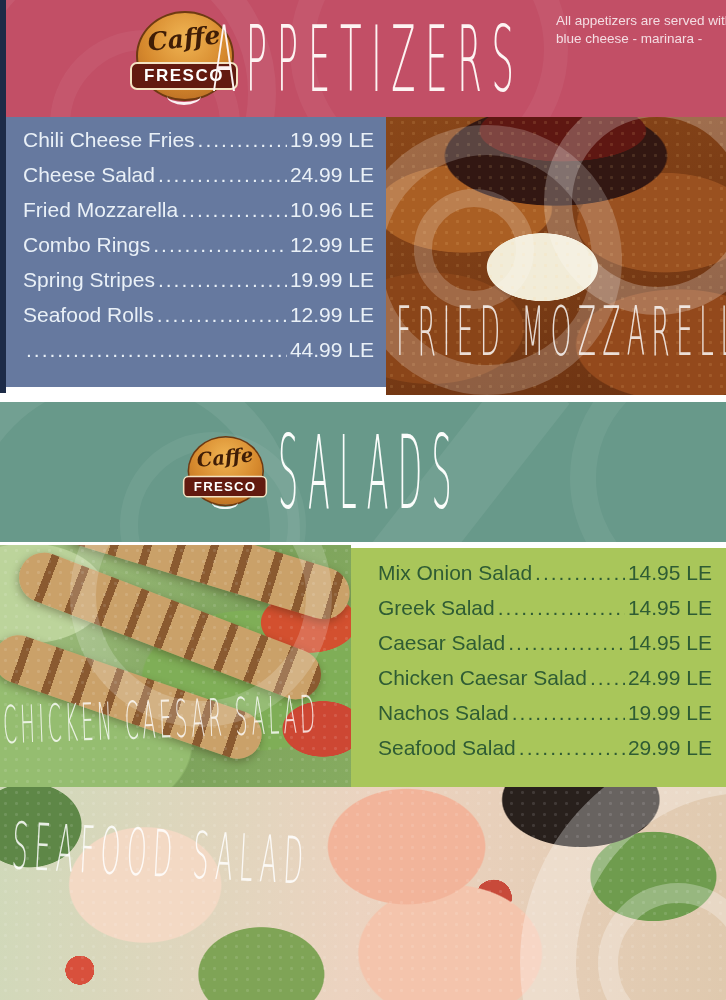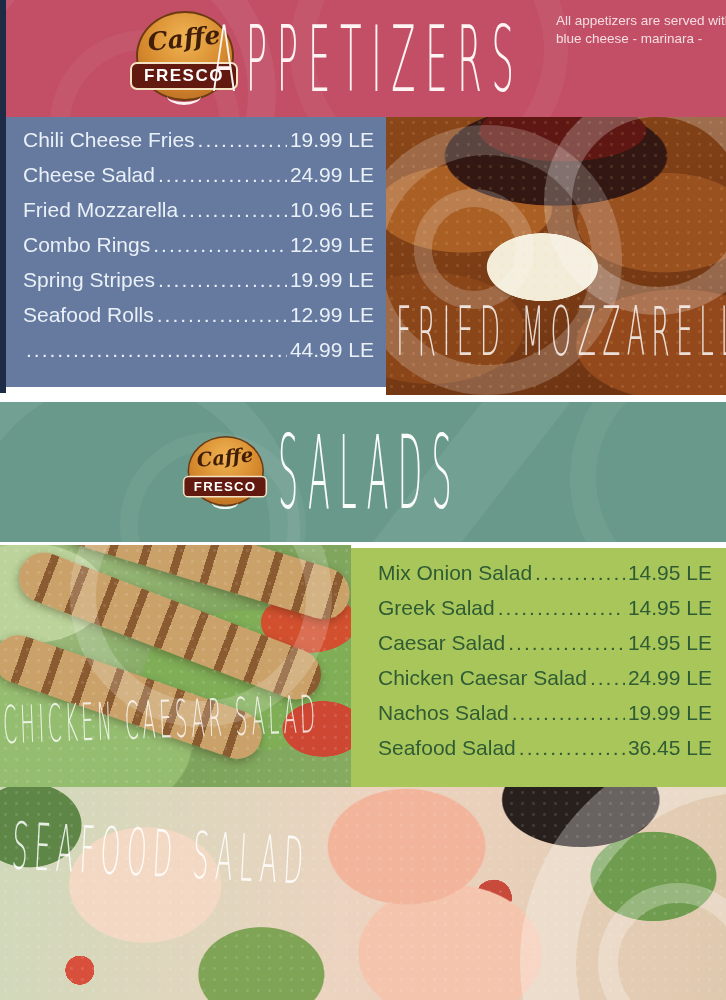--- a/index.html
+++ b/index.html
@@ -242,21 +242,21 @@
         <span class="price">24.99 LE</span>
       </div>
       <div class="row">
         <span>Nachos Salad</span>
         <span class="dots"></span>
         <span class="price">19.99 LE</span>
       </div>
       <div class="row">
         <span>Seafood Salad</span>
         <span class="dots"></span>
-        <span class="price">36.45 LE</span>
+        <span class="price">29.99 LE</span>
       </div>
     </div>
   </section>
 
   <section class="photo-seafood">
     <div class="tex"></div>
     <div class="circle ring-s1"></div>
     <div class="circle ring-s2"></div>
     <div class="label-seafood tall">SEAFOOD SALAD</div>
   </section>

